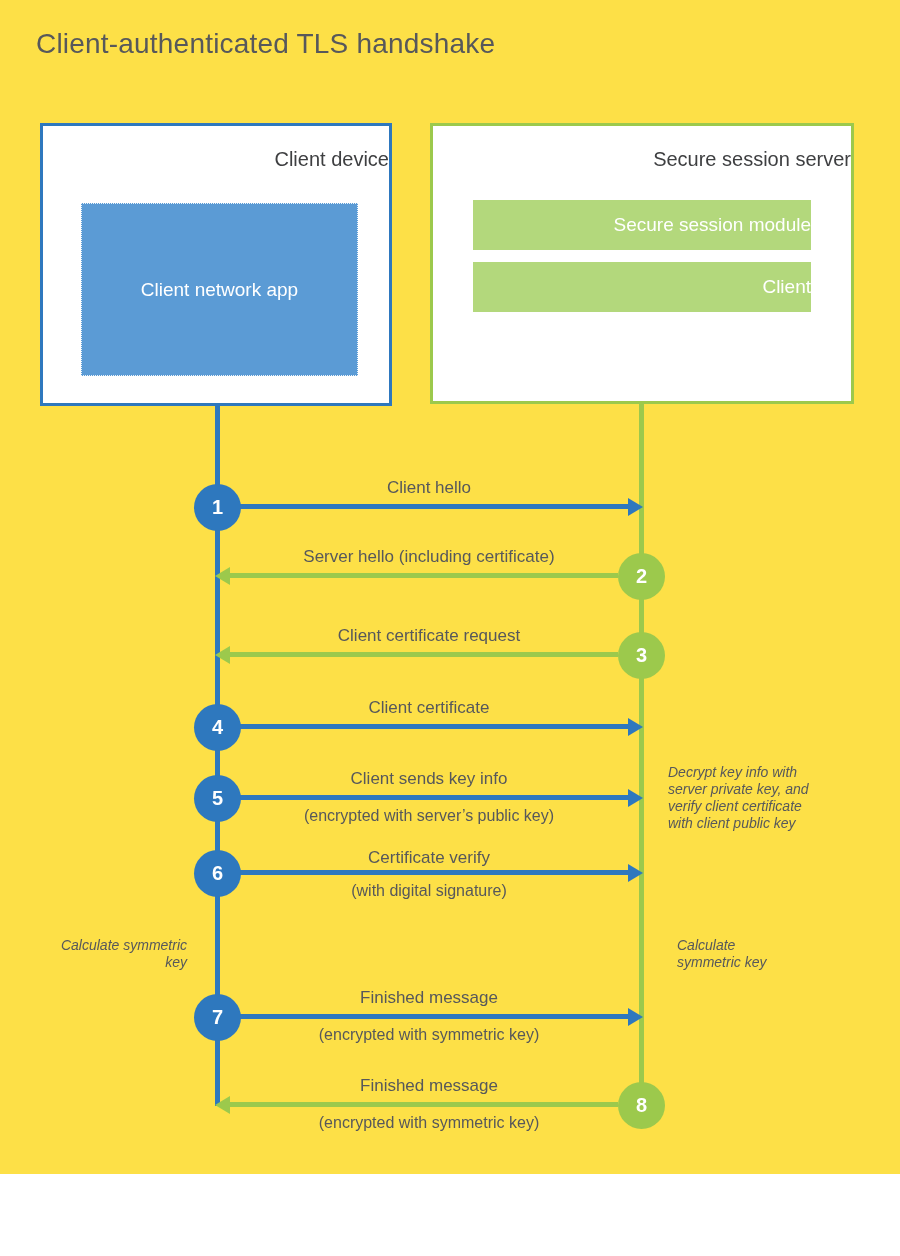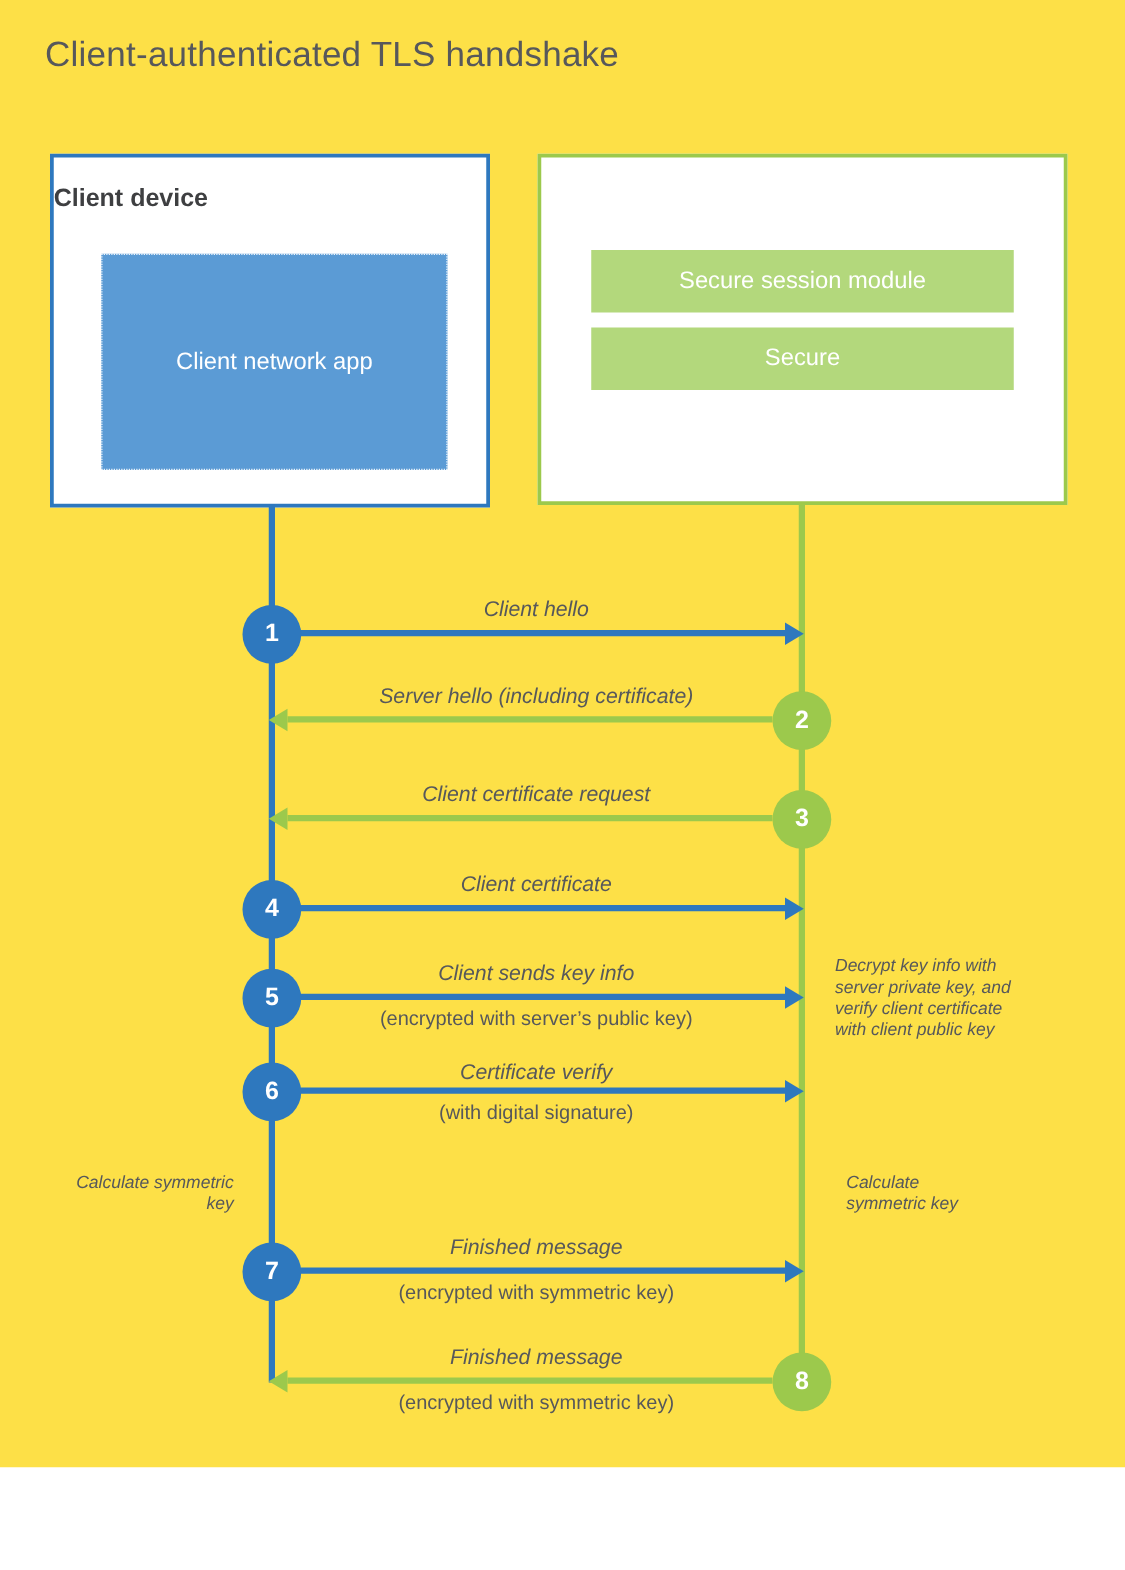--- a/index.html
+++ b/index.html
@@ -14,28 +14,28 @@
   html,body{background:#fff;}
   body{font-family:"Liberation Sans","DejaVu Sans",sans-serif;}
   .canvas{position:relative;width:900px;height:1174px;background:#fde047;overflow:hidden;}
 
   .page-title{position:absolute;left:36px;top:28px;font-size:28px;font-weight:300;color:var(--text);letter-spacing:.2px;}
 
   
   .actor{position:absolute;top:123px;background:#fff;}
   .actor.client{left:40px;width:352px;height:283px;border:3px solid var(--blue);}
   .actor.server{left:430px;width:424px;height:281px;border:3px solid var(--green);}
-  .actor-title{position:absolute;left:0;right:0;top:22px;text-align:left;font-size:20px;font-weight:bold;color:var(--heading);}
+  .actor-title{position:absolute;left:0;right:0;top:22px;text-align:right;font-size:20px;font-weight:normal;color:var(--heading);}
 
   .client-app{position:absolute;left:38px;top:77px;width:277px;height:173px;background:var(--blue-fill);
     border:1px dotted rgba(255,255,255,.9);display:flex;align-items:center;justify-content:center;}
   .client-app span{display:block;width:190px;text-align:center;color:#fff;font-size:19px;line-height:27px;}
 
   .server-bar{position:absolute;left:40px;width:338px;height:50px;background:var(--green-fill);
-    color:#fff;font-size:19px;text-align:center;line-height:50px;}
+    color:#fff;font-size:19px;text-align:right;line-height:50px;}
 
   
   .lifeline{position:absolute;width:5px;}
   .lifeline.client{left:215px;top:404px;height:702px;background:var(--blue);}
   .lifeline.server{left:639px;top:402px;height:704px;background:var(--green);}
 
   
   .badge{position:absolute;width:47px;height:47px;border-radius:50%;color:#fff;font-size:20px;font-weight:bold;
     text-align:center;line-height:47px;z-index:3;}
   .badge.blue{left:194px;background:var(--blue);}
@@ -44,21 +44,21 @@
   
   .aline{position:absolute;height:5px;z-index:2;}
   .aline.r{left:240px;width:390px;background:var(--blue);}
   .aline.l{left:230px;width:388px;background:var(--green);}
   .ahead{position:absolute;width:0;height:0;border-top:9px solid transparent;border-bottom:9px solid transparent;z-index:2;}
   .ahead.r{left:628px;border-left:15px solid var(--blue);}
   .ahead.l{left:215px;border-right:15px solid var(--green);}
 
   
   .msg,.sub{position:absolute;left:240px;width:378px;text-align:center;color:var(--text);}
-  .msg{font-size:17px;line-height:20px;font-style:italic;}
+  .msg{font-size:17px;line-height:20px;}
   .sub{font-size:16px;line-height:18px;}
 
   
   .note{position:absolute;font-size:14px;line-height:17px;color:var(--text);font-style:italic;}
   .note.calc-left{left:57px;top:937px;width:130px;text-align:right;}
   .note.calc-right{left:677px;top:937px;width:120px;text-align:left;}
   .note.decrypt{left:668px;top:764px;width:162px;text-align:left;}
 </style>
 </head>
 <body>
@@ -68,22 +68,23 @@
   <div class="page-title">Client-authenticated TLS handshake</div>
 
   <div class="actor client">
     <div class="actor-title">Client device</div>
     <div class="client-app">
       <span>Client network app</span>
     </div>
   </div>
 
   <div class="actor server">
+    <div class="actor-title">Secure session server</div>
     <div class="server-bar" style="top:74px">Secure session module</div>
-    <div class="server-bar" style="top:136px">Secure</div>
+    <div class="server-bar" style="top:136px">Client</div>
   </div>
 
   <div class="lifeline client"></div>
   <div class="lifeline server"></div>
 
   <div>
     <div class="msg" style="top:478px">Client hello</div>
     <div class="aline r" style="top:504px"></div>
     <div class="ahead r" style="top:498px"></div>
     <div class="badge blue" style="top:484px">1</div>

